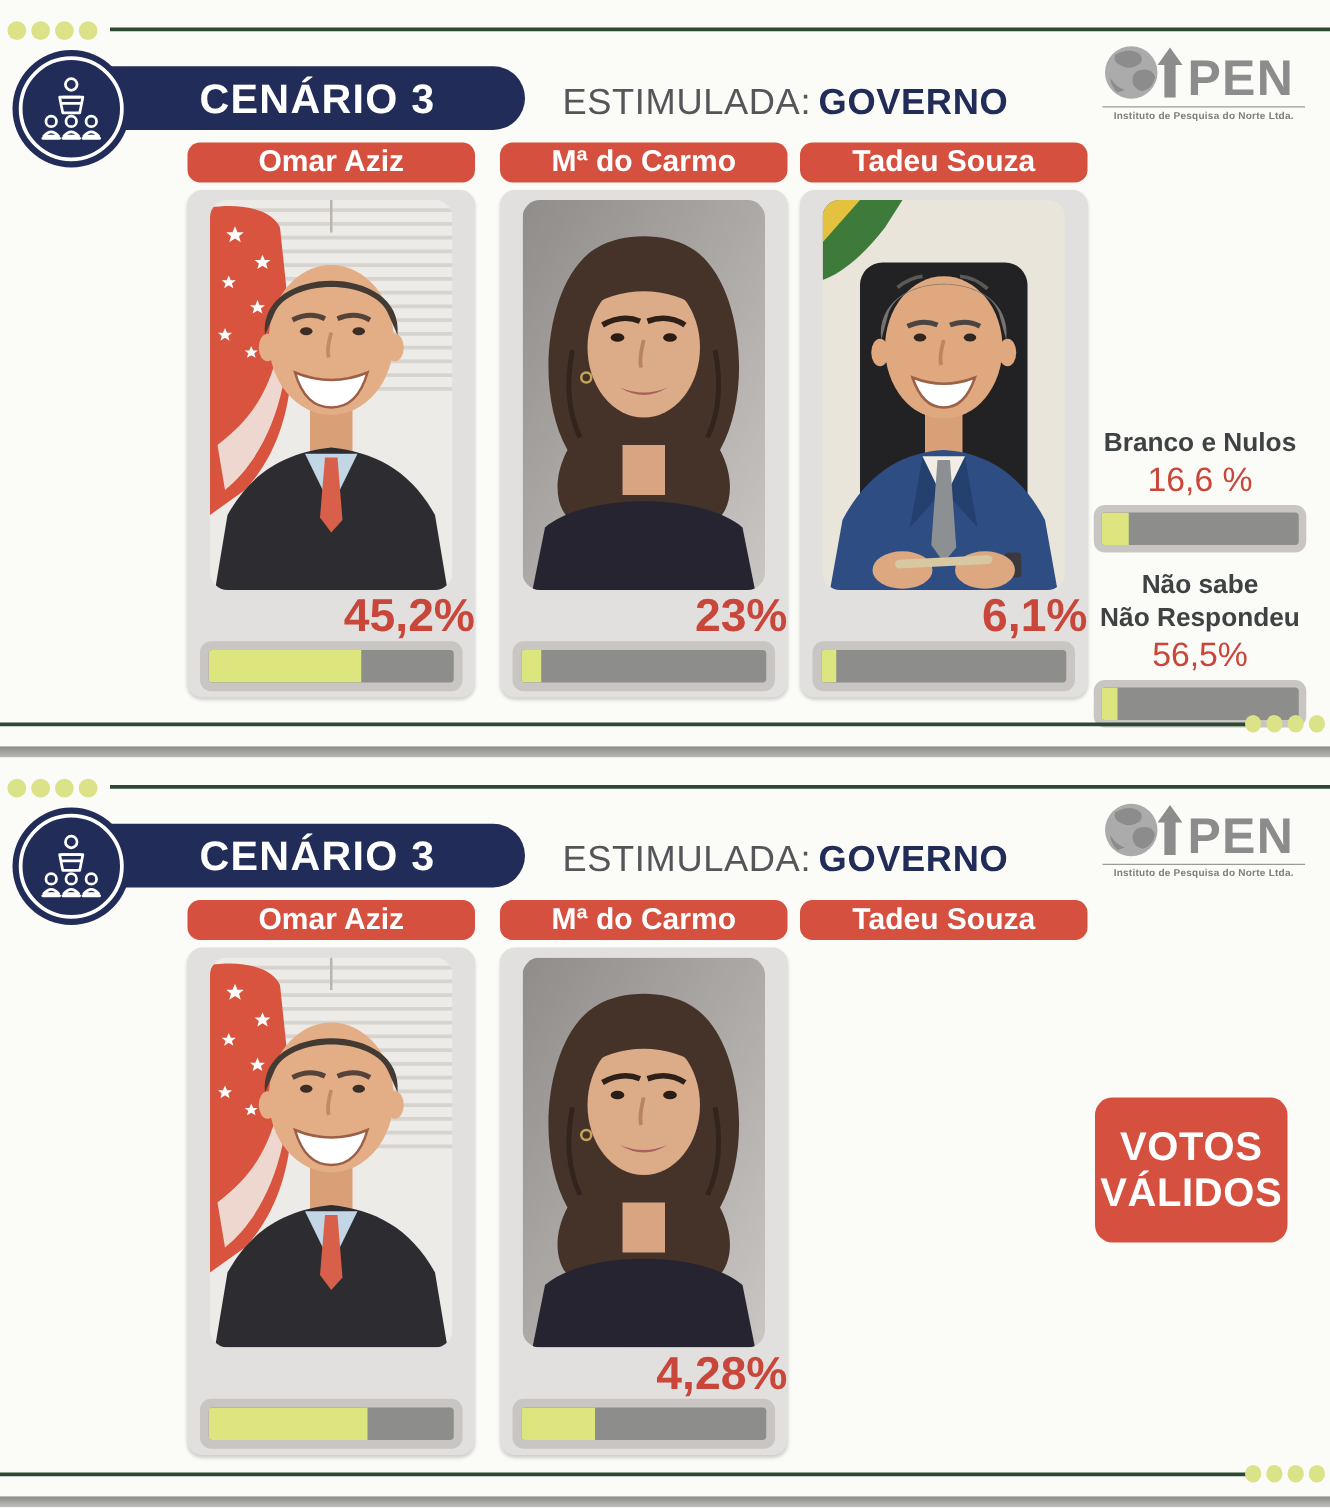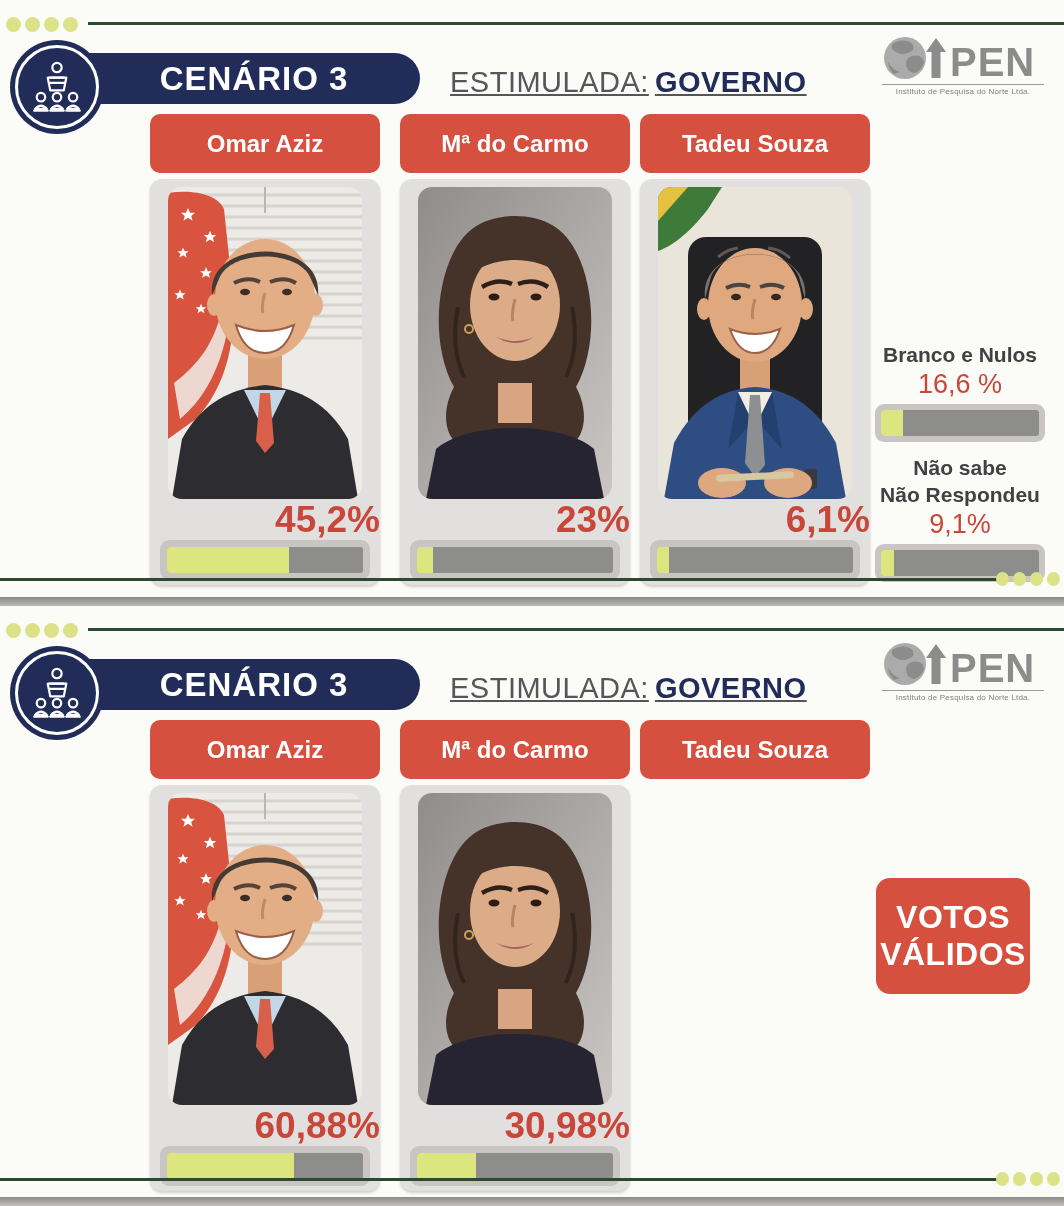--- a/index.html
+++ b/index.html
@@ -31,29 +31,29 @@
   .dots--br .dot{width:13px;height:14px;}
   .edge-line-top{position:absolute;top:22px;left:88px;right:0;height:3px;background:var(--green);}
   .edge-line-bottom{position:absolute;bottom:16px;left:0;right:62px;height:3px;background:var(--green);}
 
   .badge-circle{position:absolute;left:10px;top:40px;width:94px;height:94px;border-radius:50%;
     background:var(--navy);display:flex;align-items:center;justify-content:center;z-index:3;}
   .badge-circle::before{content:"";position:absolute;inset:5px;border:3px solid #fff;border-radius:50%;}
   .scenario-banner{position:absolute;left:58px;top:53px;width:362px;height:51px;background:var(--navy);
     border-radius:26px;color:#fff;font-weight:bold;font-size:33px;letter-spacing:1px;
     display:flex;align-items:center;justify-content:center;padding-left:30px;z-index:2;}
-  .question{position:absolute;left:450px;top:66px;font-size:29px;letter-spacing:.5px;color:var(--graytext);white-space:nowrap;text-decoration:underline;}
+  .question{position:absolute;left:450px;top:66px;font-size:29px;letter-spacing:.5px;color:var(--graytext);white-space:nowrap;}
   .question .qv{color:var(--navy);font-weight:bold;margin-left:6px;}
 
-  .ipen{position:absolute;left:882px;top:34px;width:162px;text-align:center;}
+  .ipen{position:absolute;left:882px;top:34px;width:162px;text-align:center;font-weight:bold;}
   .ipen-sub{font-size:8px;color:#7e7e7e;border-top:1px solid #9a9a9a;padding-top:2px;margin-top:0;letter-spacing:.2px;white-space:nowrap;}
 
   .col{position:absolute;top:114px;width:230px;}
   .col--1{left:150px}.col--2{left:400px}.col--3{left:640px}
-  .name-banner{height:59px;background:var(--red);border-radius:10px;color:#fff;font-weight:bold;
+  .name-banner{height:32px;background:var(--red);border-radius:10px;color:#fff;font-weight:bold;
     font-size:24px;display:flex;align-items:center;justify-content:center;}
   .card{margin-top:6px;height:406px;background:var(--card);border-radius:12px;position:relative;
     box-shadow:0 2px 3px rgba(0,0,0,.18);}
   .photo{position:absolute;left:18px;right:18px;top:8px;height:312px;border-radius:14px;overflow:hidden;}
   .photo svg{width:100%;height:100%;display:block;}
   .pct{position:absolute;top:320px;width:100%;text-align:right;font-size:37px;font-weight:bold;color:var(--pct-red);}
   .bar{position:absolute;left:10px;right:10px;bottom:5px;height:40px;background:var(--barouter);border-radius:9px;padding:7px;}
   .bar-track{width:100%;height:100%;background:var(--bartrack);border-radius:3px;position:relative;overflow:hidden;}
   .bar-fill{position:absolute;left:0;top:0;bottom:0;background:var(--yellow-bar);}
 
@@ -267,21 +267,21 @@
       <div class="side-bar">
         <div class="bar-track">
             <div class="bar-fill" style="width: 14%;"></div>
           </div>
       </div>
       <div class="side-gap"></div>
       <div class="side-label">
         <div>Não sabe</div>
         <div>Não Respondeu</div>
       </div>
-      <div class="side-pct">9,1%</div>
+      <div class="side-pct">56,5%</div>
       <div class="side-bar">
         <div class="bar-track">
             <div class="bar-fill" style="width: 8%;"></div>
           </div>
       </div>
     </div>
 
     <div class="edge-line-bottom"></div>
     <div class="dots dots--br">
       <span class="dot"></span>
@@ -321,37 +321,36 @@
     </div>
 
     <div class="col col--1">
       <div class="name-banner">Omar Aziz</div>
       <div class="card">
         <div class="photo">
           <svg viewBox="0 0 194 312" preserveAspectRatio="xMidYMid slice">
               <use href="#ph-omar"></use>
             </svg>
         </div>
-        <div class="pct">60,88%</div>
         <div class="bar">
           <div class="bar-track">
               <div class="bar-fill" style="width: 65%;"></div>
             </div>
         </div>
       </div>
     </div>
     <div class="col col--2">
       <div class="name-banner">Mª do Carmo</div>
       <div class="card">
         <div class="photo">
           <svg viewBox="0 0 194 312" preserveAspectRatio="xMidYMid slice">
               <use href="#ph-carmo"></use>
             </svg>
         </div>
-        <div class="pct">30,98%</div>
+        <div class="pct">4,28%</div>
         <div class="bar">
           <div class="bar-track">
               <div class="bar-fill" style="width: 30%;"></div>
             </div>
         </div>
       </div>
     </div>
     <div class="col col--3">
       <div class="name-banner">Tadeu Souza</div>
     </div>

